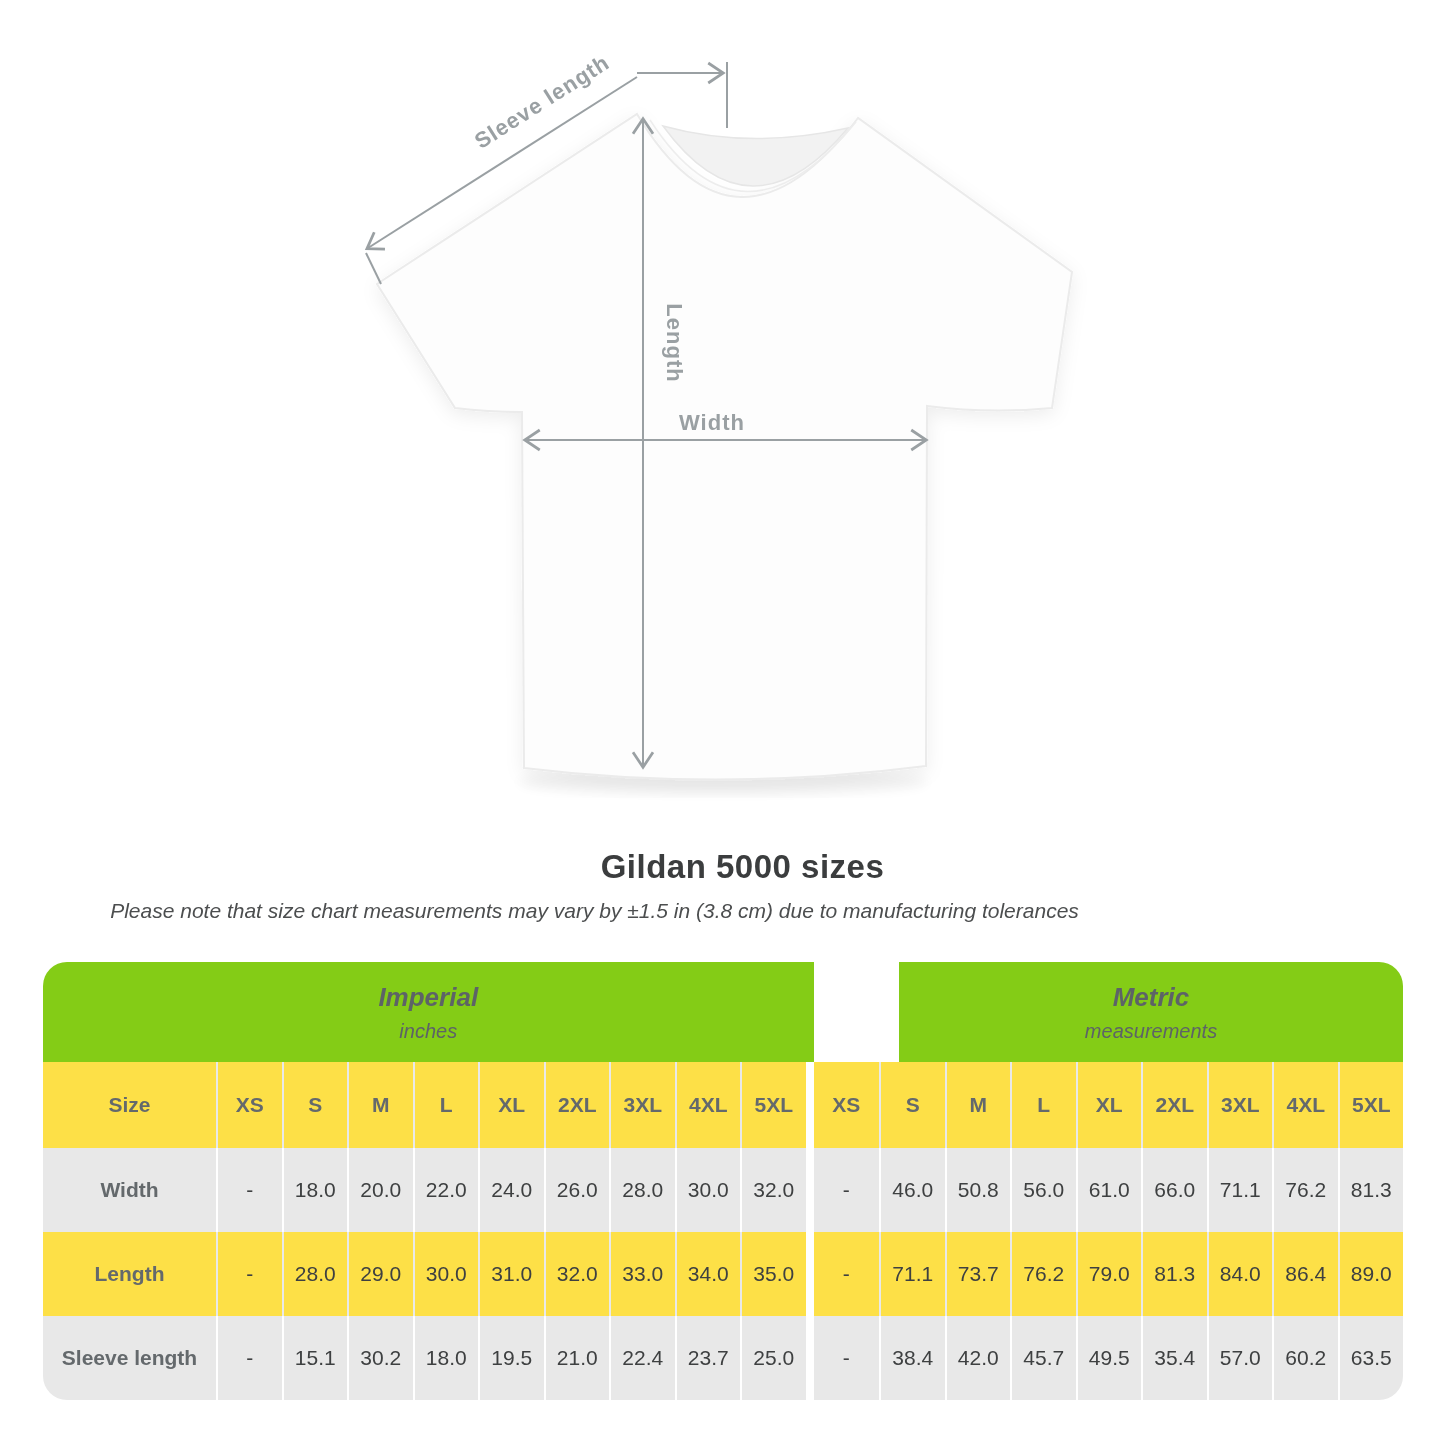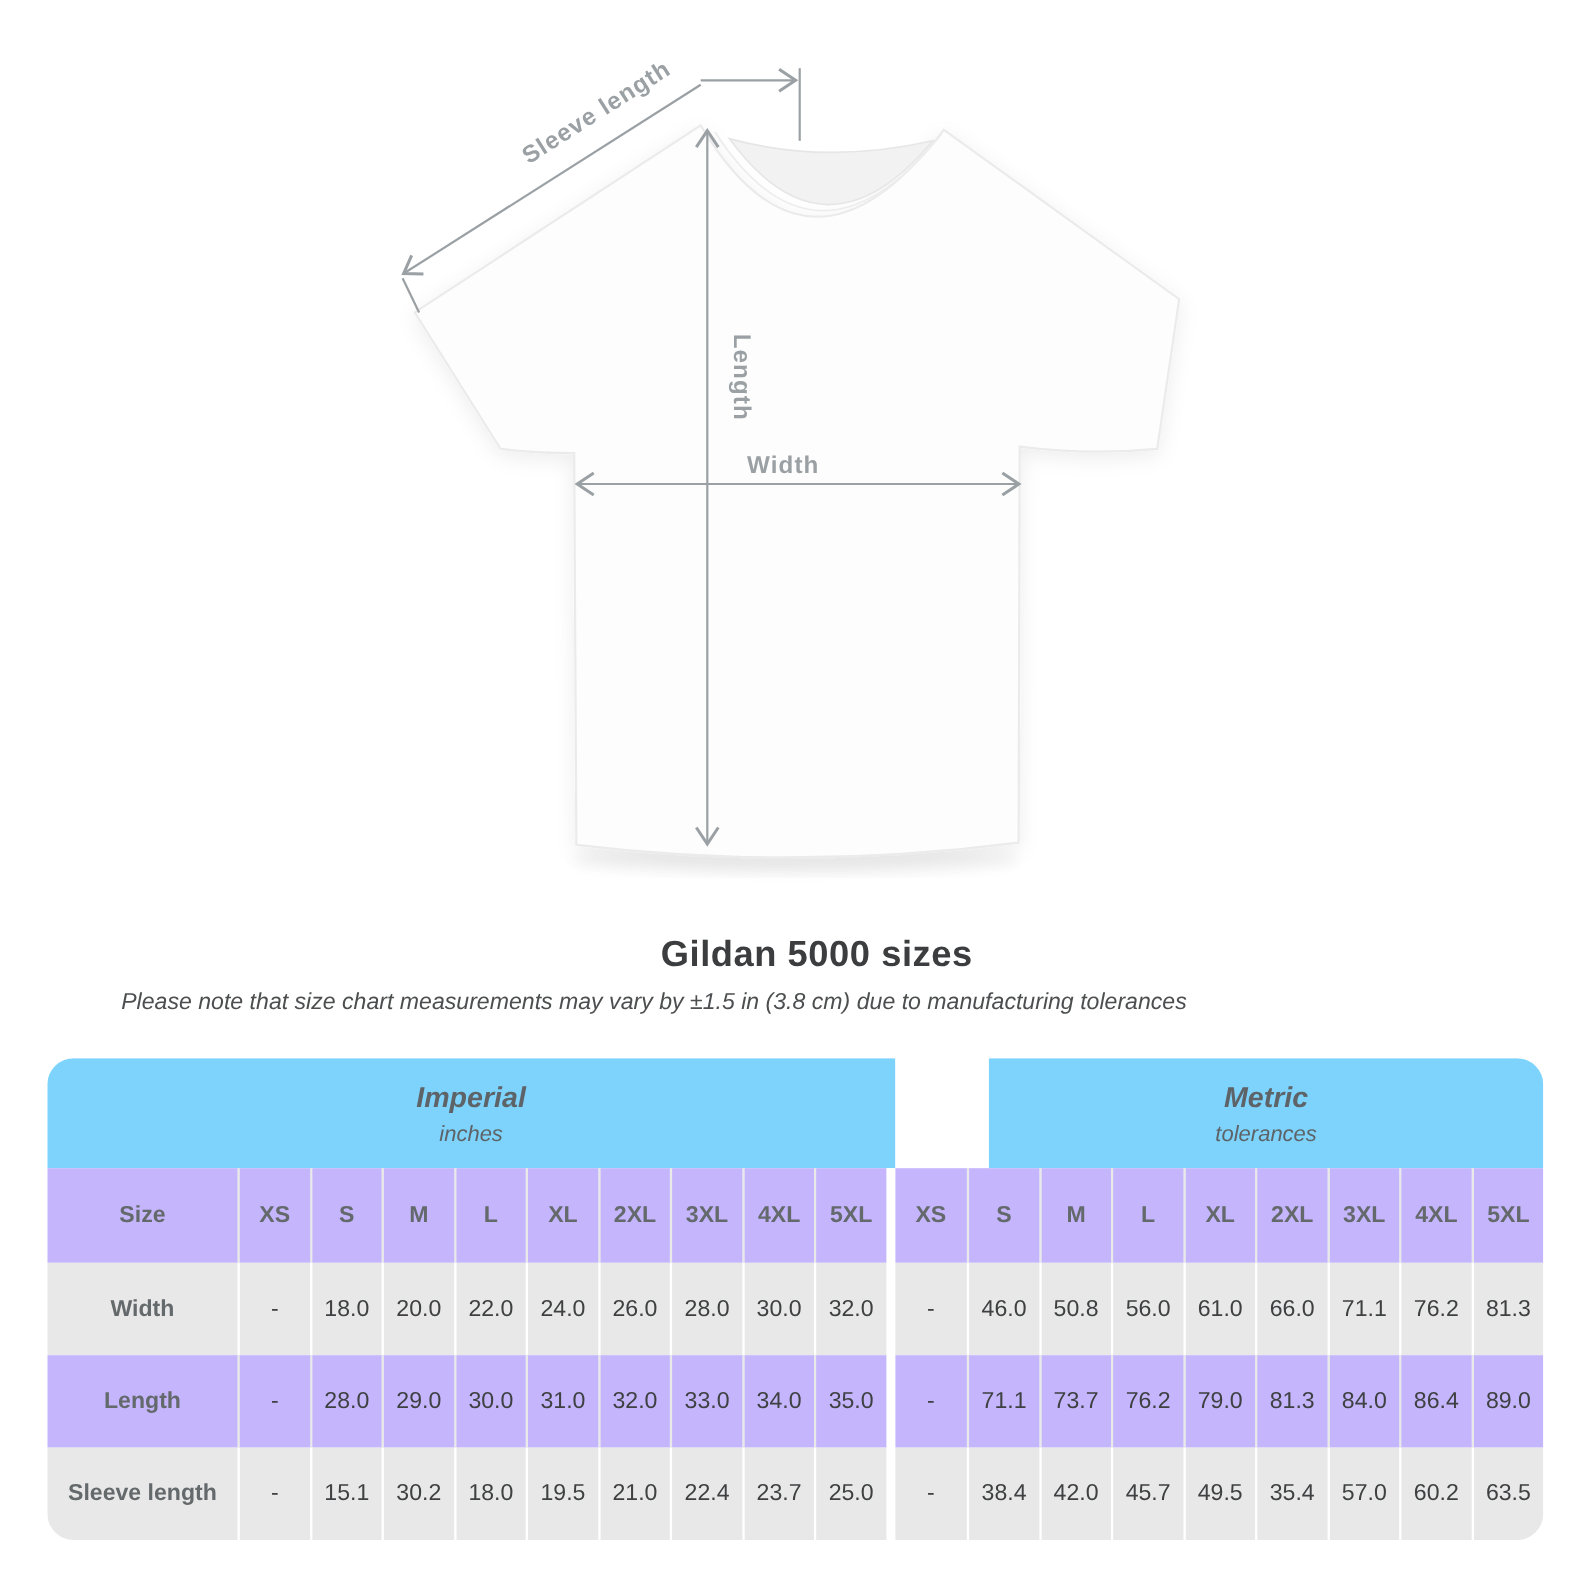--- a/index.html
+++ b/index.html
@@ -15,29 +15,29 @@
   .note{position:absolute;top:899px;left:0;width:1189px;text-align:center;
         font-style:italic;font-size:21px;color:#4c4e4f;}
 
   
   .sizetable{position:absolute;left:43px;top:962px;width:1360px;border-radius:24px;overflow:hidden;}
   .trow{display:grid;grid-template-columns:173px repeat(9,1fr) 8px repeat(9,1fr);}
   .band-row{height:100px;}
   .size-row{height:86px;}
   .data-row{height:84px;}
 
-  .band{background:#7dd3fc;display:flex;flex-direction:column;align-items:center;justify-content:center;gap:7px;}
+  .band{background:#84cc16;display:flex;flex-direction:column;align-items:center;justify-content:center;gap:7px;}
   .band-left{grid-column:1 / 12;}
   .band-right{grid-column:13 / 21;margin-left:20px;}
   .band-title{font-size:26px;font-weight:bold;font-style:italic;color:#5d6367;}
   .band-unit{font-size:20px;font-style:italic;color:#5d6367;}
 
   .cell{display:flex;align-items:center;justify-content:center;font-size:21px;color:#3e4041;}
   .gapcell{background:#ffffff;}
-  .row-white .cell{background:#c4b5fd;border-left:2px solid #e9e9e9;}
+  .row-white .cell{background:#fde047;border-left:2px solid #e9e9e9;}
   .row-gray  .cell{background:#e8e8e8;border-left:2px solid #ffffff;}
   .cell.nosep{border-left:none;}
   .hcell{font-weight:bold;color:#64696c;}
   .labelcell{font-weight:bold;color:#64696c;}
 </style>
 </head>
 <body>
 
 <div class="page">
 
@@ -81,21 +81,21 @@
   <div class="sizetable">
 
     <div class="trow band-row">
       <div class="band band-left">
         <div class="band-title">Imperial</div>
         <div class="band-unit">inches</div>
       </div>
       <div class="gapcell"></div>
       <div class="band band-right">
         <div class="band-title">Metric</div>
-        <div class="band-unit">tolerances</div>
+        <div class="band-unit">measurements</div>
       </div>
     </div>
 
     <div class="trow size-row row-white">
       <div class="cell hcell labelcell nosep">Size</div>
       <div class="cell hcell">XS</div>
       <div class="cell hcell">S</div>
       <div class="cell hcell">M</div>
       <div class="cell hcell">L</div>
       <div class="cell hcell">XL</div>

